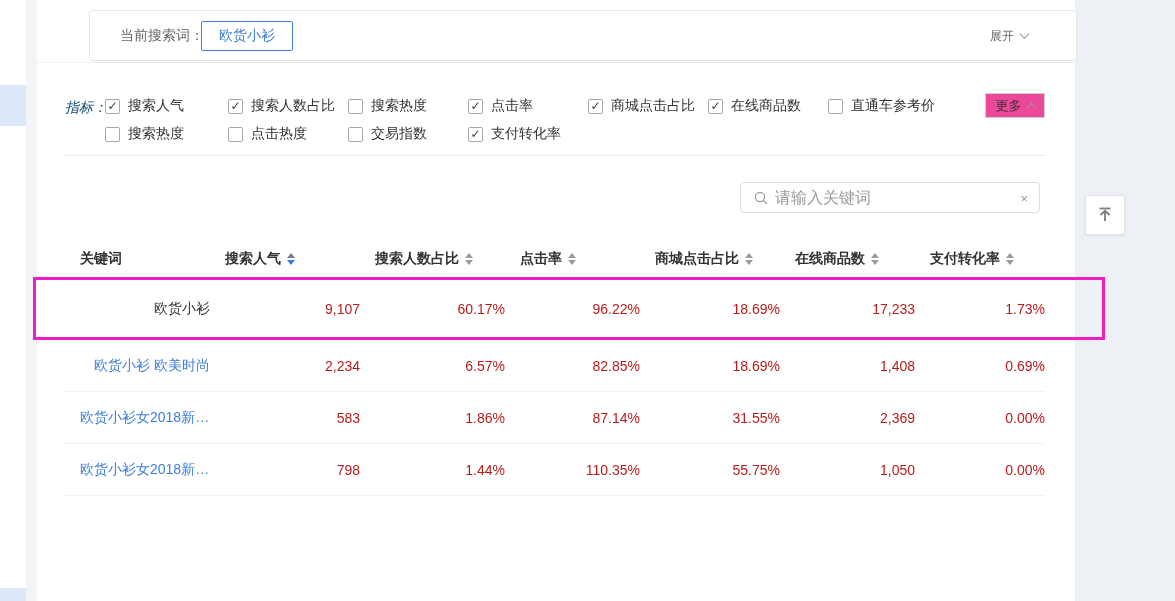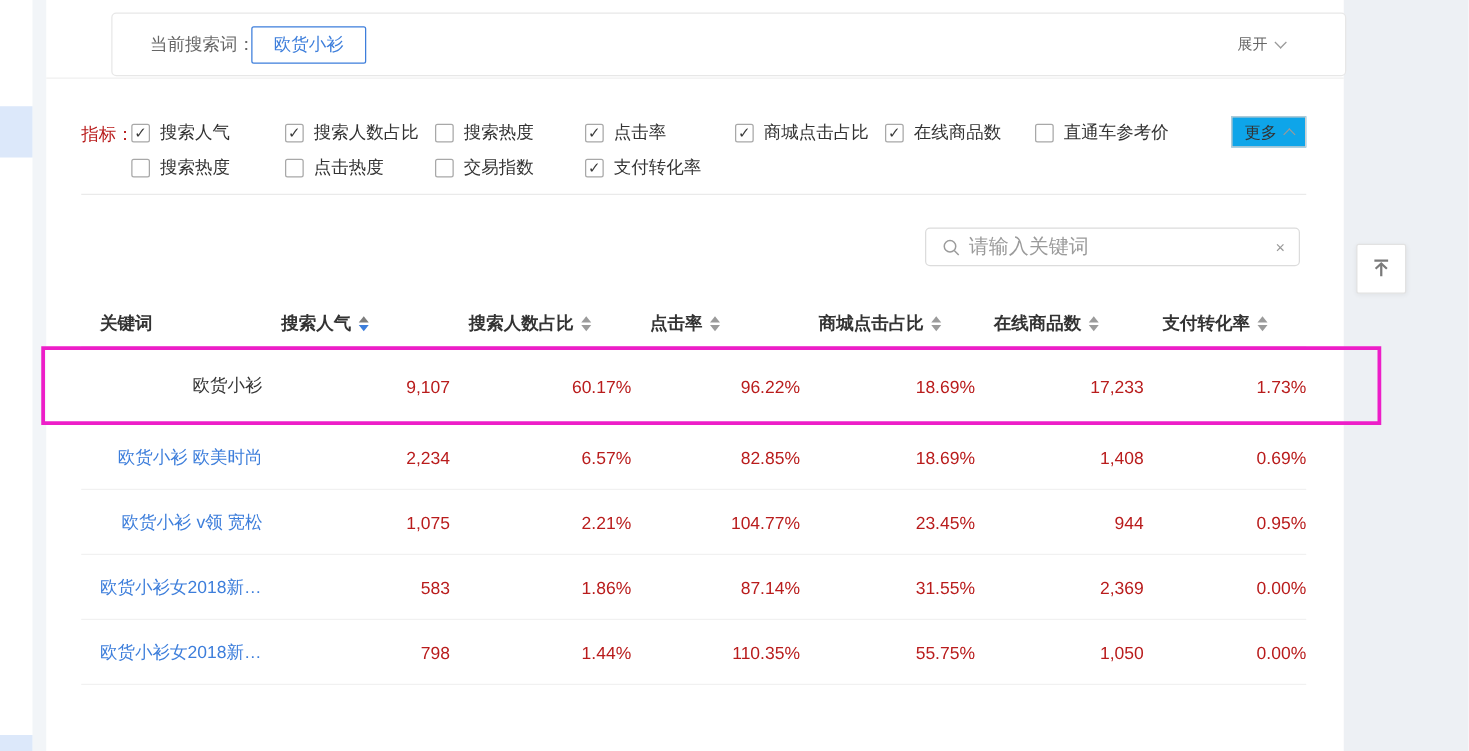--- a/index.html
+++ b/index.html
@@ -20,29 +20,29 @@
   .top-card-label { position:absolute; left:30px; top:50%; transform:translateY(-50%); color:#666; font-size:14px; }
   .term-btn { position:absolute; left:111px; top:10px; height:30px; padding:0 17px; border:1px solid #3D7EDB; color:#3D7EDB; background:#fff; font-size:14px; border-radius:2px; display:flex; align-items:center; cursor:pointer; }
   .expand { position:absolute; right:48px; top:50%; transform:translateY(-50%); display:flex; align-items:center; gap:7px; color:#666; font-size:12px; cursor:pointer; }
   .chev { width:7px; height:7px; border-right:1px solid #9a9a9a; border-bottom:1px solid #9a9a9a; display:inline-block; }
   .chev-down { transform:rotate(45deg); margin-top:-4px; }
   .chev-up { transform:rotate(-135deg); margin-top:4px; }
 
   .section-line { position:absolute; left:37px; top:62px; width:1038px; height:1px; background:#F0F0F0; }
 
   
-  .metrics-label { position:absolute; left:65px; top:99px; font-size:14px; color:#b91c1c; }
+  .metrics-label { position:absolute; left:65px; top:99px; font-size:14px; color:#0c4a6e;font-style:italic; }
   .cb-item { position:absolute; display:flex; align-items:center; gap:8px; height:18px; cursor:pointer; }
   .cb-box { width:15px; height:15px; border:1px solid #A8A8A8; border-radius:2px; background:#fff; display:flex; align-items:center; justify-content:center; font-size:12px; font-weight:bold; color:#3a3a3a; line-height:1; }
   .cb-label { font-size:14px; color:#333; white-space:nowrap; }
   .r1 { top:97px; } .r2 { top:125px; }
   .c1 { left:105px; } .c2 { left:228px; } .c3 { left:348px; } .c4 { left:468px; }
   .c5 { left:588px; } .c6 { left:708px; } .c7 { left:828px; }
 
-  .more-btn { position:absolute; left:985px; top:93px; width:60px; height:25px; background:#0ea5e9; border:1px solid #CFCFCF; display:flex; align-items:center; justify-content:center; gap:6px; font-size:13px; color:#333; cursor:pointer; }
+  .more-btn { position:absolute; left:985px; top:93px; width:60px; height:25px; background:#ec4899; border:1px solid #CFCFCF; display:flex; align-items:center; justify-content:center; gap:6px; font-size:13px; color:#333; cursor:pointer; }
 
   .divider2 { position:absolute; left:65px; top:155px; width:980px; height:1px; background:#EAEAEA; }
 
   
   .search-box { position:absolute; left:740px; top:182px; width:300px; height:31px; border:1px solid #DCDCDC; border-radius:4px; background:#fff; }
   .search-box input { position:absolute; left:34px; top:1px; width:228px; height:27px; border:none; outline:none; font-size:16px; color:#333; background:transparent; font-family:inherit; }
   .search-box input::placeholder { color:#9B9B9B; }
   .search-glyph { position:absolute; left:12px; top:7px; }
   .clear-x { position:absolute; right:11px; top:50%; transform:translateY(-50%); color:#999; font-size:13px; cursor:pointer; line-height:1; }
 
@@ -228,29 +228,20 @@
   <div class="trow">
     <div class="td w0 kw-link">欧货小衫 欧美时尚</div>
     <div class="td w1">2,234</div>
     <div class="td w2">6.57%</div>
     <div class="td w3">82.85%</div>
     <div class="td w4">18.69%</div>
     <div class="td w5">1,408</div>
     <div class="td w6">0.69%</div>
   </div>
 
-  <div class="trow">
-    <div class="td w0 kw-link">欧货小衫 v领 宽松</div>
-    <div class="td w1">1,075</div>
-    <div class="td w2">2.21%</div>
-    <div class="td w3">104.77%</div>
-    <div class="td w4">23.45%</div>
-    <div class="td w5">944</div>
-    <div class="td w6">0.95%</div>
-  </div>
 
   <div class="trow">
     <div class="td w0 kw-link">欧货小衫女2018新款欧...</div>
     <div class="td w1">583</div>
     <div class="td w2">1.86%</div>
     <div class="td w3">87.14%</div>
     <div class="td w4">31.55%</div>
     <div class="td w5">2,369</div>
     <div class="td w6">0.00%</div>
   </div>

